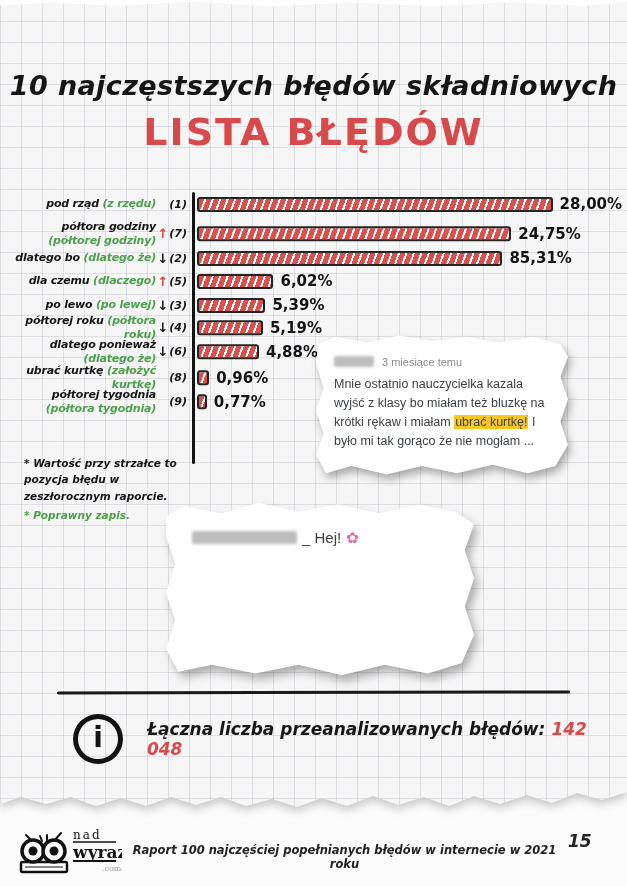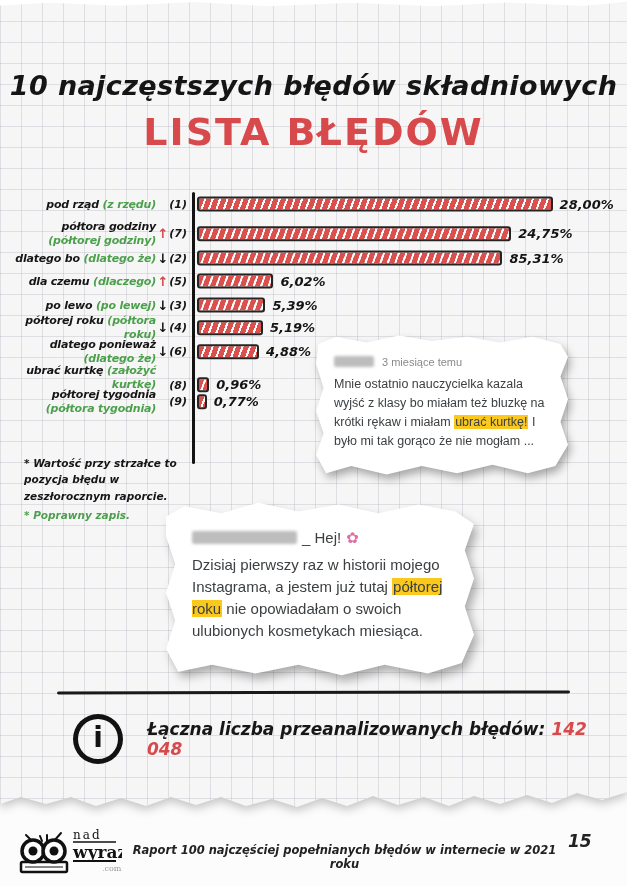--- a/index.html
+++ b/index.html
@@ -30,21 +30,21 @@
   .crow{position:absolute;left:0;width:627px;display:flex;align-items:center;transform:translateY(-50%);}
   .clabel{width:156px;text-align:right;font-style:italic;font-weight:700;font-size:11px;
     line-height:1.25;color:#151515;letter-spacing:-.2px;}
   .clabel .correct{color:#4ca04c;}
   .crank{width:36px;display:flex;justify-content:flex-end;align-items:center;gap:1px;
     font-style:italic;font-weight:700;font-size:11px;color:#151515;padding-right:5px;box-sizing:border-box;}
   .arr{font-style:normal;font-weight:700;font-size:13px;line-height:1;}
   .arr.up{color:#d8494b;}.arr.down{color:#111;}
   .cbar{height:15px;border:2px solid #242424;border-radius:3px;box-sizing:border-box;margin-left:5px;
     background:repeating-linear-gradient(110deg,#db4f4c 0 5px,#ffffff 5px 7px);}
-  .cpct{margin-left:7px;font-style:italic;font-weight:700;font-size:13px;color:#141414;white-space:nowrap;}
+  .cpct{margin-left:7px;font-weight:700;font-size:15px;color:#141414;white-space:nowrap;}
   
   .footnote{position:absolute;left:24px;top:455px;width:180px;
     font-style:italic;font-weight:700;font-size:10.5px;line-height:1.55;color:#151515;}
   .footnote .green{color:#4ca04c;display:block;margin-top:3px;}
   
   .cardwrap1{position:absolute;left:316px;top:334px;filter:drop-shadow(3px 5px 4px rgba(0,0,0,.32));}
   .card1{width:252px;height:142px;background:#fff;box-sizing:border-box;padding:22px 14px 0 18px;
     clip-path:polygon(1% 7%,8% 2%,20% 6%,33% 1%,46% 5%,60% 2%,73% 6%,86% 2%,97% 7%,100% 16%,
       97% 30%,100% 46%,97% 62%,100% 78%,95% 93%,84% 98%,70% 92%,56% 98%,42% 93%,28% 99%,14% 93%,
       4% 98%,0 85%,3% 70%,0 54%,3% 38%,0 21%);}
@@ -151,21 +151,21 @@
         </div>
         <div class="crow" style="top: 352px;">
           <div class="clabel"><span class="wrong">dlatego ponieważ</span> <span class="correct">(dlatego że)</span></div>
           <div class="crank">
             <span class="arr down">↓</span>
             <span>(6)</span>
           </div>
           <div class="cbar" style="width: 61.976px;"></div>
           <div class="cpct">4,88%</div>
         </div>
-        <div class="crow" style="top: 378px; align-items: flex-end;">
+        <div class="crow" style="top: 378px;">
           <div class="clabel"><span class="wrong">ubrać kurtkę</span> <span class="correct">(założyć kurtkę)</span></div>
           <div class="crank">
             <span>(8)</span>
           </div>
           <div class="cbar" style="width: 12.192px;"></div>
           <div class="cpct">0,96%</div>
         </div>
         <div class="crow" style="top: 402px; align-items: center;">
           <div class="clabel">
             <div><span class="wrong">półtorej tygodnia</span></div>
@@ -198,25 +198,20 @@
       </div>
     </div>
   </div>
 
   <div class="cardwrap2">
     <div class="card2">
       <div class="ig-head">
         <span class="blob b2"></span>
         <span>_ Hej!</span>
         <span class="flower">✿</span>
-      </div>
-      <div class="ig-body">
-        <span>Dzisiaj pierwszy raz w historii mojego Instagrama, a jestem już tutaj</span>
-        <mark>półtorej roku</mark>
-        <span>nie opowiadałam o swoich ulubionych kosmetykach miesiąca.</span>
       </div>
     </div>
   </div>
 
   <div class="divider"></div>
 
   <div class="summary">
     <div class="info-circle">i</div>
     <div class="summary-text">
       <span>Łączna liczba przeanalizowanych błędów:</span><span class="summary-value">142 048</span>

